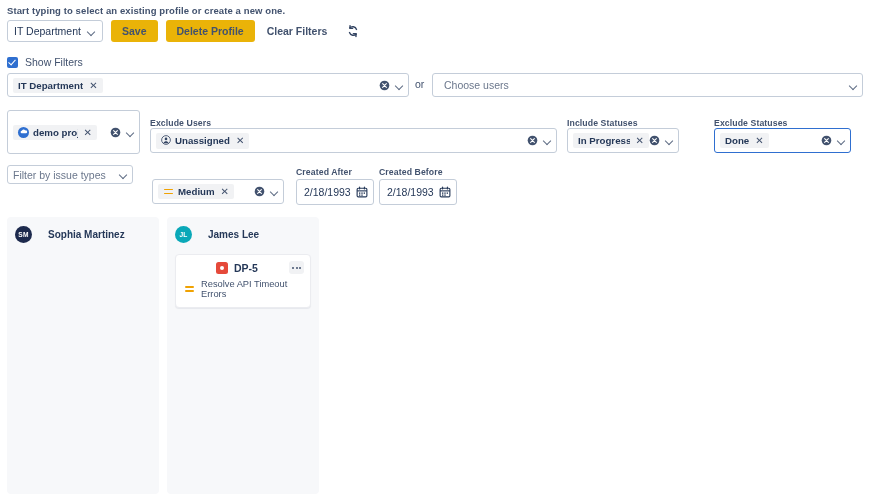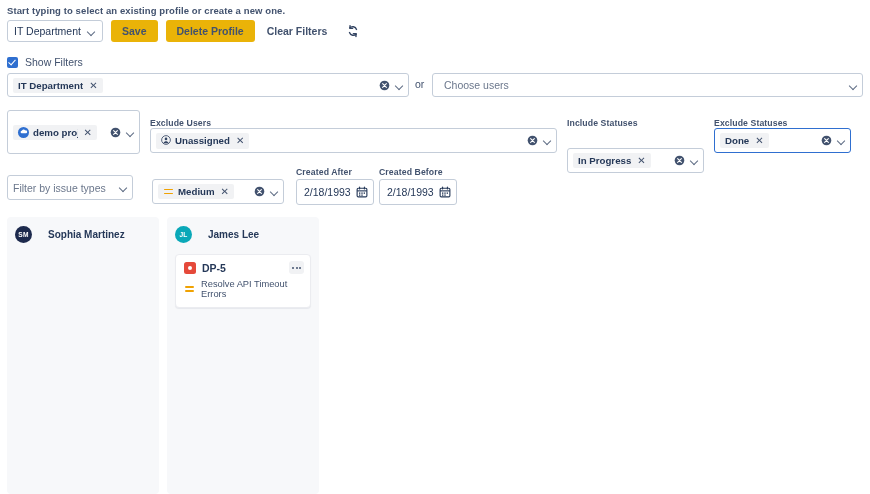--- a/index.html
+++ b/index.html
@@ -99,21 +99,21 @@
     display: flex; align-items: center; justify-content: center;
     font-size: 6.6px; font-weight: bold; color: #fff; letter-spacing: .2px;
   }
   .col-name { font-size: 10px; font-weight: bold; color: #253858; }
 
   .card {
     background: #fff; border: 1px solid #ebecf0; border-radius: 4px;
     padding: 7px 7px 8px 8px; margin-bottom: 8px; position: relative;
     box-shadow: 0 1px 1px rgba(9,30,66,.07);
   }
-  .card-top { display: flex; align-items: center; gap: 6px; }
+  .card-top { display: flex; align-items: center; gap: 6px; margin-left: 32px; }
   .bug-icon {
     width: 12px; height: 12px; border-radius: 2.5px; background: #e5493a;
     display: flex; align-items: center; justify-content: center; flex: 0 0 auto;
   }
   .bug-icon::after { content: ""; width: 4px; height: 4px; border-radius: 50%; background: #fff; }
   .card-key { font-size: 10.5px; font-weight: bold; color: #253858; }
   .card-menu {
     position: absolute; right: 6px; top: 6px; width: 15px; height: 13px;
     background: #f1f2f4; border-radius: 3px; border: none; cursor: pointer;
     display: flex; align-items: center; justify-content: center; gap: 1.2px; padding: 0;
@@ -212,21 +212,21 @@
     </span>
     <span class="spacer"></span>
     <svg class="clear-x" viewBox="0 0 16 16">
       <circle cx="8" cy="8" r="7" fill="#42526e"></circle>
       <path d="M5.3 5.3l5.4 5.4M10.7 5.3l-5.4 5.4" stroke="#fff" stroke-width="1.6" stroke-linecap="round"></path>
     </svg>
     <span class="chev"></span>
   </div>
 
   <div class="fld-label" style="left:567px; top:118px;">Include Statuses</div>
-  <div class="fld" style="left:567px; top:128px; width:137px; height:25px;margin-top:20px;">
+  <div class="fld" style="left:567px; top:128px; width:112px; height:25px;">
     <span class="chip">
       <span class="ctxt">In Progress</span>
       <span class="x">✕</span>
     </span>
     <span class="spacer"></span>
     <svg class="clear-x" viewBox="0 0 16 16">
       <circle cx="8" cy="8" r="7" fill="#42526e"></circle>
       <path d="M5.3 5.3l5.4 5.4M10.7 5.3l-5.4 5.4" stroke="#fff" stroke-width="1.6" stroke-linecap="round"></path>
     </svg>
     <span class="chev"></span>
@@ -239,21 +239,21 @@
       <span class="x">✕</span>
     </span>
     <span class="spacer"></span>
     <svg class="clear-x" viewBox="0 0 16 16">
       <circle cx="8" cy="8" r="7" fill="#42526e"></circle>
       <path d="M5.3 5.3l5.4 5.4M10.7 5.3l-5.4 5.4" stroke="#fff" stroke-width="1.6" stroke-linecap="round"></path>
     </svg>
     <span class="chev"></span>
   </div>
 
-  <div class="fld" style="left:7px; top:175px; width:126px; height:25px;">
+  <div class="fld" style="left:7px; top:165px; width:126px; height:19px;">
     <span class="placeholder">Filter by issue types</span>
     <span class="spacer"></span>
     <span class="chev"></span>
   </div>
 
   <div class="fld" style="left:152px; top:179px; width:132px; height:25px;">
     <span class="chip">
       <span class="prio">
           <i></i>
           <i></i>

